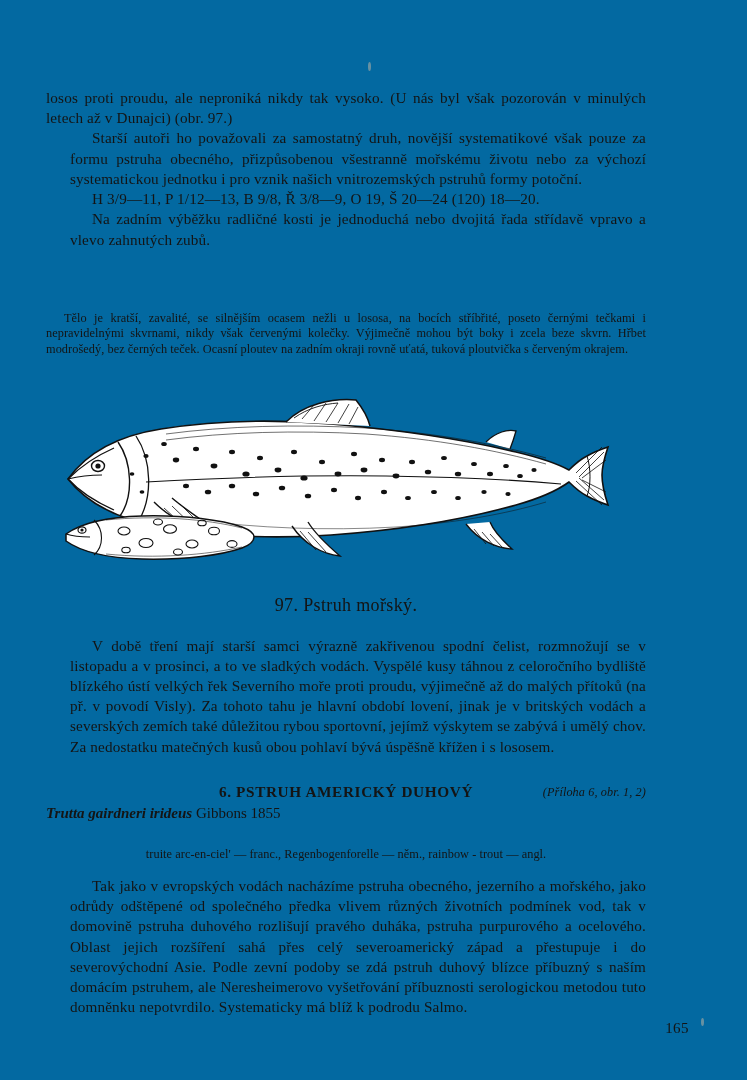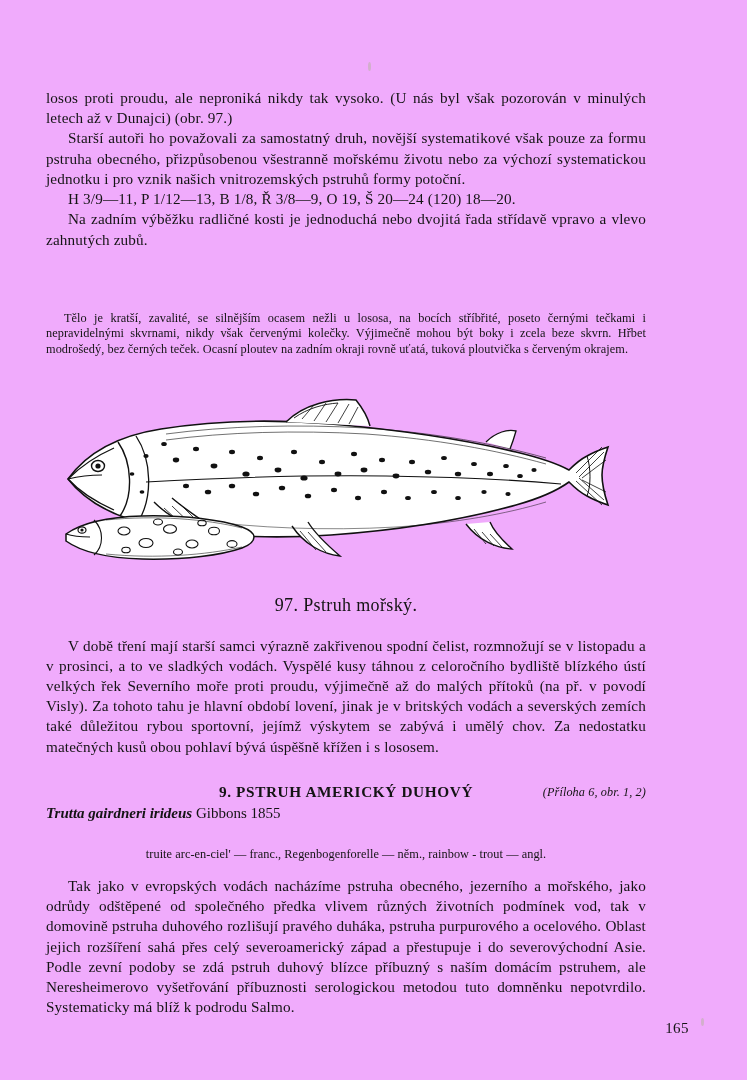--- a/index.html
+++ b/index.html
@@ -13,37 +13,38 @@
     font-family: "Liberation Serif", serif;
     color: #141414;
     position: relative;
     overflow: hidden;
   }
   .page {
     position: absolute;
     left: 0; top: 0;
     width: 747px;
     height: 1080px;
-    background: #f0abfc;
+    background: #0369a1;
   }
   .content {
     position: absolute;
     left: 46px;
     top: 88px;
     width: 600px;
   }
   p {
     margin: 0;
     text-align: justify;
     font-size: 15.2px;
     line-height: 1.33;
     letter-spacing: 0.01em;
   }
   p.indent {
     text-indent: 22px;
+    margin-left: 24px;
   }
   .small {
     font-size: 12.3px;
     line-height: 1.27;
     text-align: justify;
     letter-spacing: 0.005em;
   }
   .small-indent {
     text-indent: 18px;
     margin-top: 48px;
@@ -123,21 +124,21 @@
 
 <div class="page">
 
   <div class="speck" style="left:368px; top:62px; width:3px; height:9px;"></div>
   <div class="speck" style="left:701px; top:1018px; width:3px; height:8px;"></div>
 
   <div class="content">
 
     <p>losos proti proudu, ale neproniká nikdy tak vysoko. (U nás byl však pozorován v minulých letech až v Dunajci) (obr. 97.)</p>
     <p class="indent">Starší autoři ho považovali za samostatný druh, novější systematikové však pouze za formu pstruha obecného, přizpůsobenou všestranně mořskému životu nebo za výchozí systematickou jednotku i pro vznik našich vnitrozemských pstruhů formy potoční.</p>
-    <p class="indent">H 3/9—11, P 1/12—13, B 1/8, Ř 3/8—9, O 19, Š 20—24 (120) 18—20.</p>
+    <p class="indent">H 3/9—11, P 1/12—13, B 9/8, Ř 3/8—9, O 19, Š 20—24 (120) 18—20.</p>
     <p class="indent">Na zadním výběžku radličné kosti je jednoduchá nebo dvojitá řada střídavě vpravo a vlevo zahnutých zubů.</p>
 
     <div class="gap-m"></div>
 
     <p class="small small-indent">Tělo je kratší, zavalité, se silnějším ocasem nežli u lososa, na bocích stříbřité, poseto černými tečkami i nepravidelnými skvrnami, nikdy však červenými kolečky. Výjimečně mohou být boky i zcela beze skvrn. Hřbet modrošedý, bez černých teček. Ocasní ploutev na zadním okraji rovně uťatá, tuková ploutvička s červeným okrajem.</p>
 
     <div class="figure">
       <div class="fish-wrap">
         <svg width="600" height="215" viewBox="0 0 600 215" xmlns="http://www.w3.org/2000/svg">
           <g fill="none" stroke="#111" stroke-width="1.6">
@@ -259,21 +260,21 @@
         </svg>
       </div>
       <div class="caption">97. Pstruh mořský.</div>
     </div>
 
     <div class="gap-l"></div>
 
     <p class="indent">V době tření mají starší samci výrazně zakřivenou spodní čelist, rozmnožují se v listopadu a v prosinci, a to ve sladkých vodách. Vyspělé kusy táhnou z celoročního bydliště blízkého ústí velkých řek Severního moře proti proudu, výjimečně až do malých přítoků (na př. v povodí Visly). Za tohoto tahu je hlavní období lovení, jinak je v britských vodách a severských zemích také důležitou rybou sportovní, jejímž výskytem se zabývá i umělý chov. Za nedostatku matečných kusů obou pohlaví bývá úspěšně křížen i s lososem.</p>
 
     <div class="sec-head">
-      <span class="sec-title">9. PSTRUH AMERICKÝ DUHOVÝ</span>
+      <span class="sec-title">6. PSTRUH AMERICKÝ DUHOVÝ</span>
       <span class="sec-note">(Příloha 6, obr. 1, 2)</span>
     </div>
     <div class="sec-latin">
       <i>Trutta gairdneri irideus</i><span> Gibbons 1855</span>
     </div>
     <div class="names">
       <br>
       <span>truite arc-en-ciel' — franc., Regenbogenforelle — něm., rainbow - trout — angl.</span>
     </div>
 

